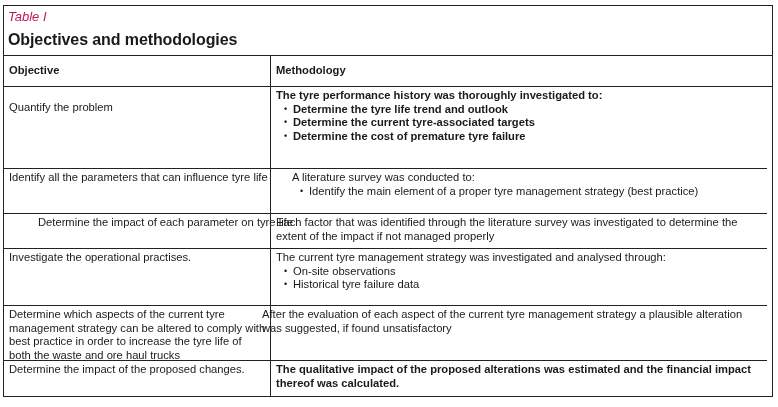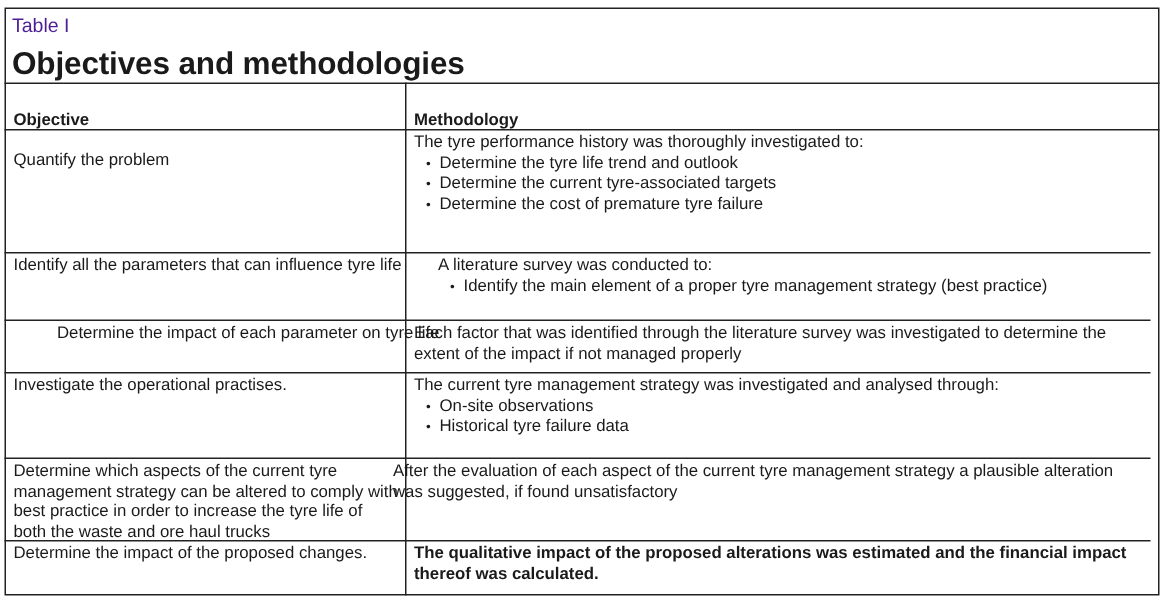--- a/index.html
+++ b/index.html
@@ -1,25 +1,25 @@
 <!DOCTYPE html>
 <html><head>
 <meta charset="utf-8">
 <style>
   html, body { margin: 0; padding: 0; background: #ffffff; }
   body { width: 778px; height: 407px; position: relative; overflow: hidden;
          font-family: "Liberation Sans", sans-serif; color: #1a1a1a; }
   .frame { position: absolute; left: 3px; top: 5px; width: 770px; height: 392px;
            border: 1.3px solid #222; box-sizing: border-box; }
-  .caption { position: absolute; left: 8px; top: 9px; font-size: 13px; color: #4c1d95; }
-  .heading { position: absolute; left: 8px; top: 31px; font-size: 21px; font-weight: bold; color: #1a1a1a; letter-spacing: -0.1px; }
+  .caption { position: absolute; left: 8px; top: 9px; font-size: 13px; font-style: italic; color: #be185d; }
+  .heading { position: absolute; left: 8px; top: 31px; font-size: 16px; font-weight: bold; color: #1a1a1a; letter-spacing: -0.1px; }
   .hline { position: absolute; height: 0; border-top: 1.3px solid #222; }
   .vline { position: absolute; width: 0; border-left: 1.3px solid #222; }
   .cell { position: absolute; font-size: 11.2px; line-height: 13.6px; color: #1a1a1a; }
-  .hdr { font-weight: bold; font-size: 11.2px; margin-top: 10px; }
+  .hdr { font-weight: bold; font-size: 11.2px; }
   ul { list-style: none; margin: 0; padding: 0; }
   li { position: relative; padding-left: 17px; }
   li::before { content: "\2022"; position: absolute; left: 8px; top: 0; font-size: 9px; }
 </style>
 </head>
 <body>
 
 <div class="frame"></div>
 <div class="caption">Table I</div>
 <div class="heading">Objectives and methodologies</div>
@@ -31,21 +31,21 @@
 <div class="hline" style="left:3px; top:248px; width:764px;"></div>
 <div class="hline" style="left:3px; top:305px; width:764px;"></div>
 <div class="hline" style="left:3px; top:360px; width:764px;"></div>
 
 <div class="vline" style="left:270px; top:55px; height:342px;"></div>
 
 <div class="cell hdr" style="left:9px; top:64px;">Objective</div>
 <div class="cell hdr" style="left:276px; top:64px;">Methodology</div>
 
 <div class="cell" style="left:9px; top:89px; width:255px;margin-top:12px;">Quantify the problem</div>
-<div class="cell" style="left:276px; top:89px; width:490px;">
+<div class="cell" style="left:276px; top:89px; width:490px;font-weight:bold;">
   <div>The tyre performance history was thoroughly investigated to:</div>
   <ul>
     <li>Determine the tyre life trend and outlook</li>
     <li>Determine the current tyre-associated targets</li>
     <li>Determine the cost of premature tyre failure</li>
   </ul>
 </div>
 
 <div class="cell" style="left:9px; top:171px; width:260px;">Identify all the parameters that can influence tyre life</div>
 <div class="cell" style="left:292px; top:171px; width:490px;">

